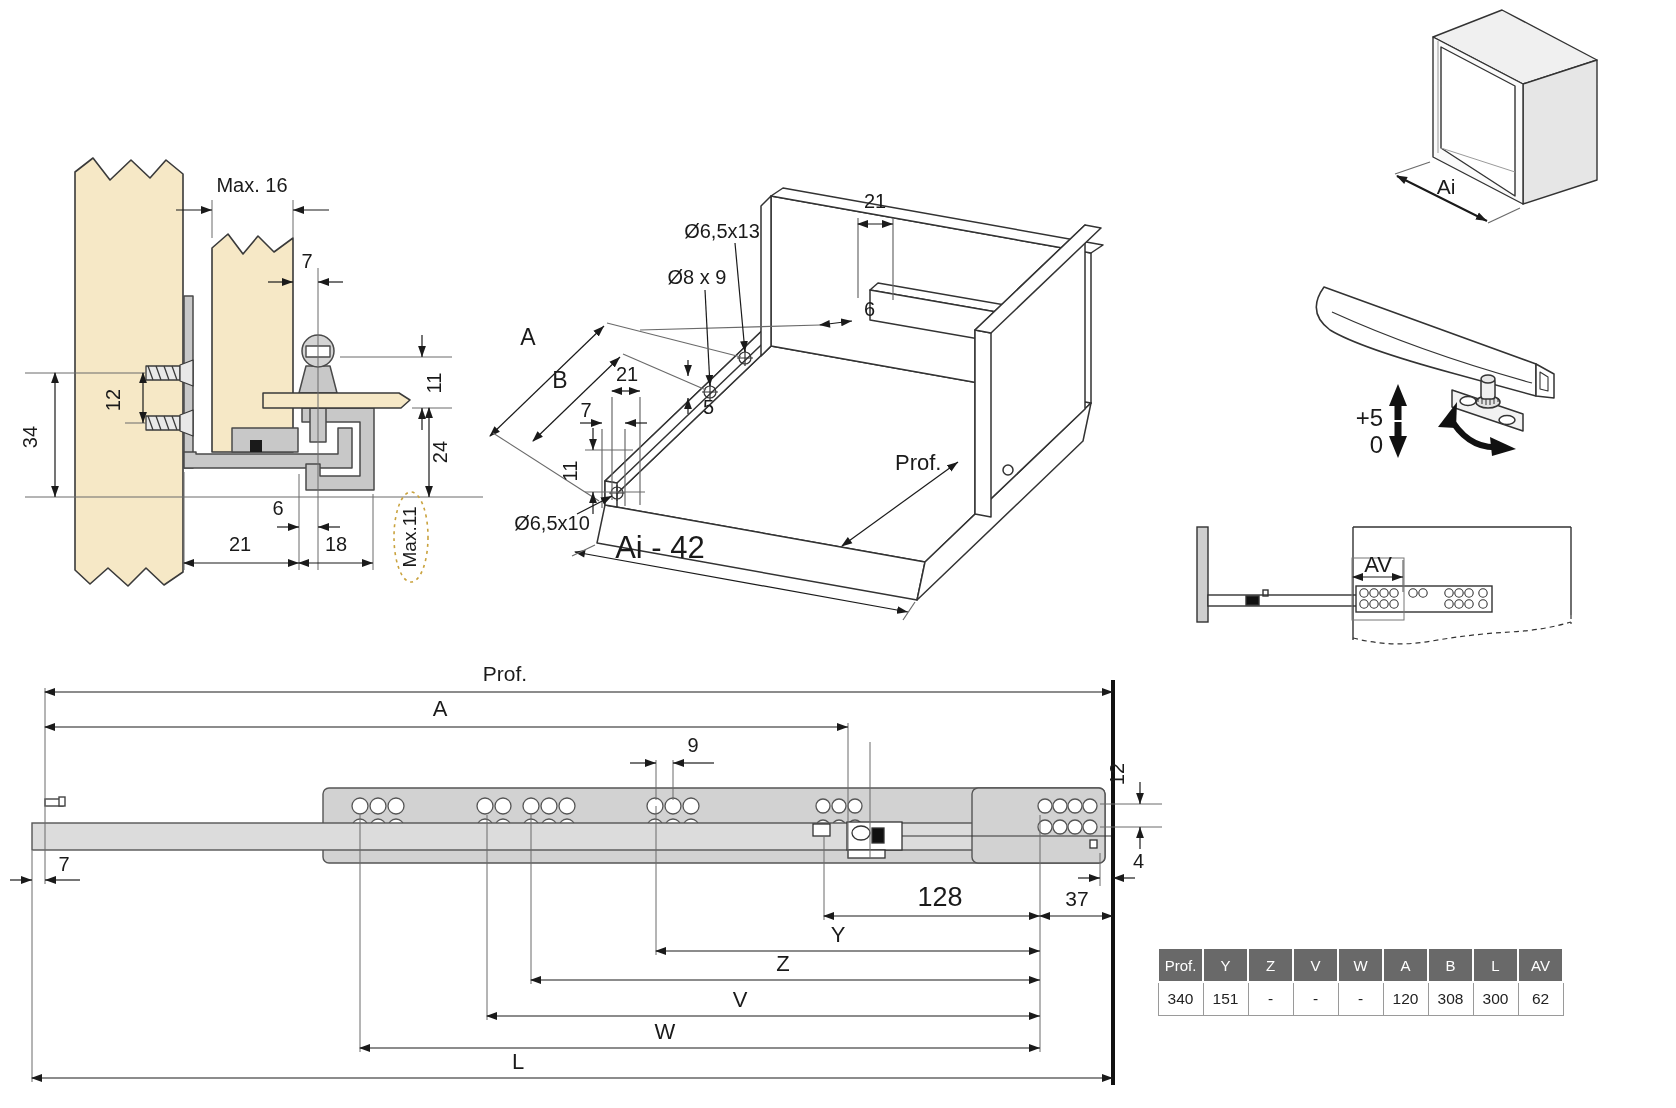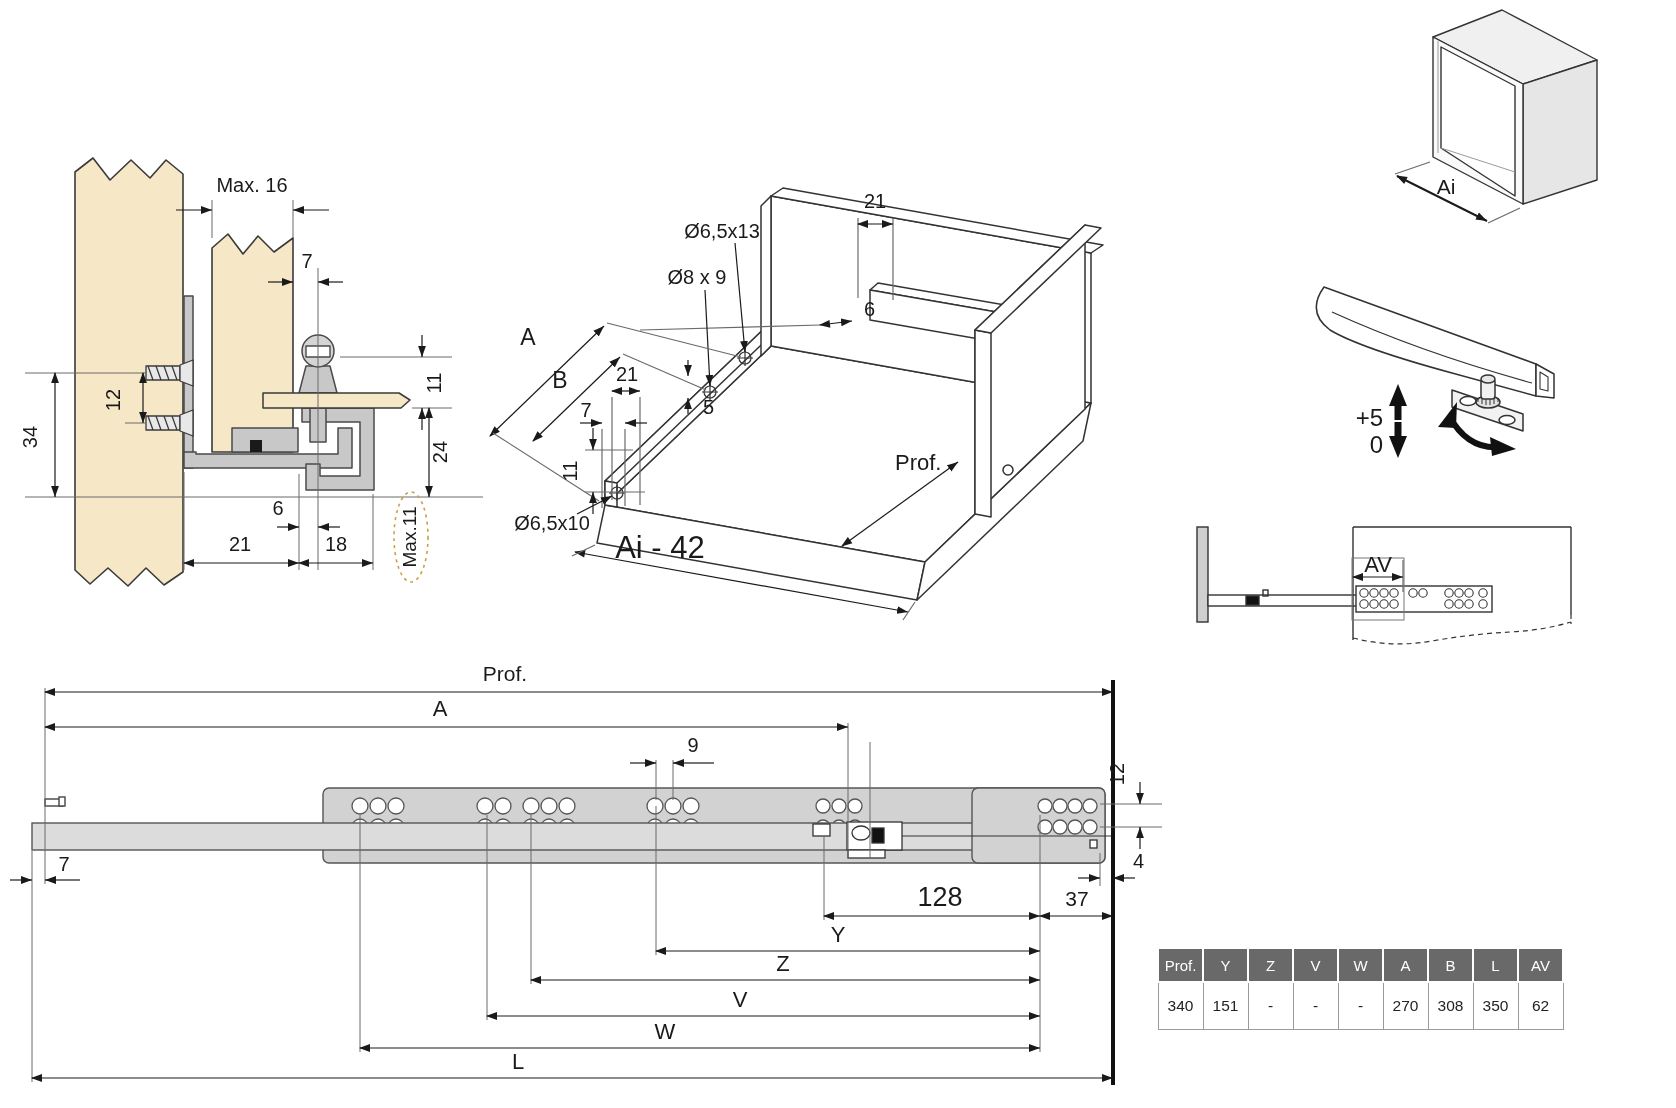--- a/index.html
+++ b/index.html
@@ -7,21 +7,21 @@
          font-family:"Liberation Sans",sans-serif;}
   svg{position:absolute;left:0;top:0;}
   svg text{font-family:"Liberation Sans",sans-serif;fill:#1a1a1a;}
   .dimtxt{font-size:20px;}
   .dimtxt-big{font-size:27px;}
   .dimtxt-xl{font-size:31px;}
   .spec-table{position:absolute;left:1157px;top:947px;border-collapse:collapse;}
   .spec-table th{background:#696969;color:#ffffff;font-weight:400;font-size:15px;
                  width:43px;height:32px;border:2px solid #ffffff;padding:0;text-align:center;}
   .spec-table td{background:#ffffff;color:#222222;font-size:15.5px;height:30px;
-                 border:1px solid #9a9a9a;padding:8px;text-align:center;}
+                 border:1px solid #9a9a9a;padding:1px;text-align:center;}
 </style>
 </head>
 <body>
 
 <div class="stage">
 
 <svg width="1676" height="1108" viewBox="0 0 1676 1108">
   <defs>
     <marker id="ae" markerWidth="12" markerHeight="9" refX="11" refY="4.5" orient="auto" markerUnits="userSpaceOnUse">
       <path d="M0,0.6 L11,4.5 L0,8.4 Z" fill="#1a1a1a"></path>
@@ -415,21 +415,21 @@
       <th>AV</th>
     </tr>
   </thead>
   <tbody>
     <tr>
       <td>340</td>
       <td>151</td>
       <td>-</td>
       <td>-</td>
       <td>-</td>
-      <td>270</td>
+      <td>120</td>
       <td>308</td>
-      <td>350</td>
+      <td>300</td>
       <td>62</td>
     </tr>
   </tbody>
 </table>
 
 </div>
 
 </body></html>

